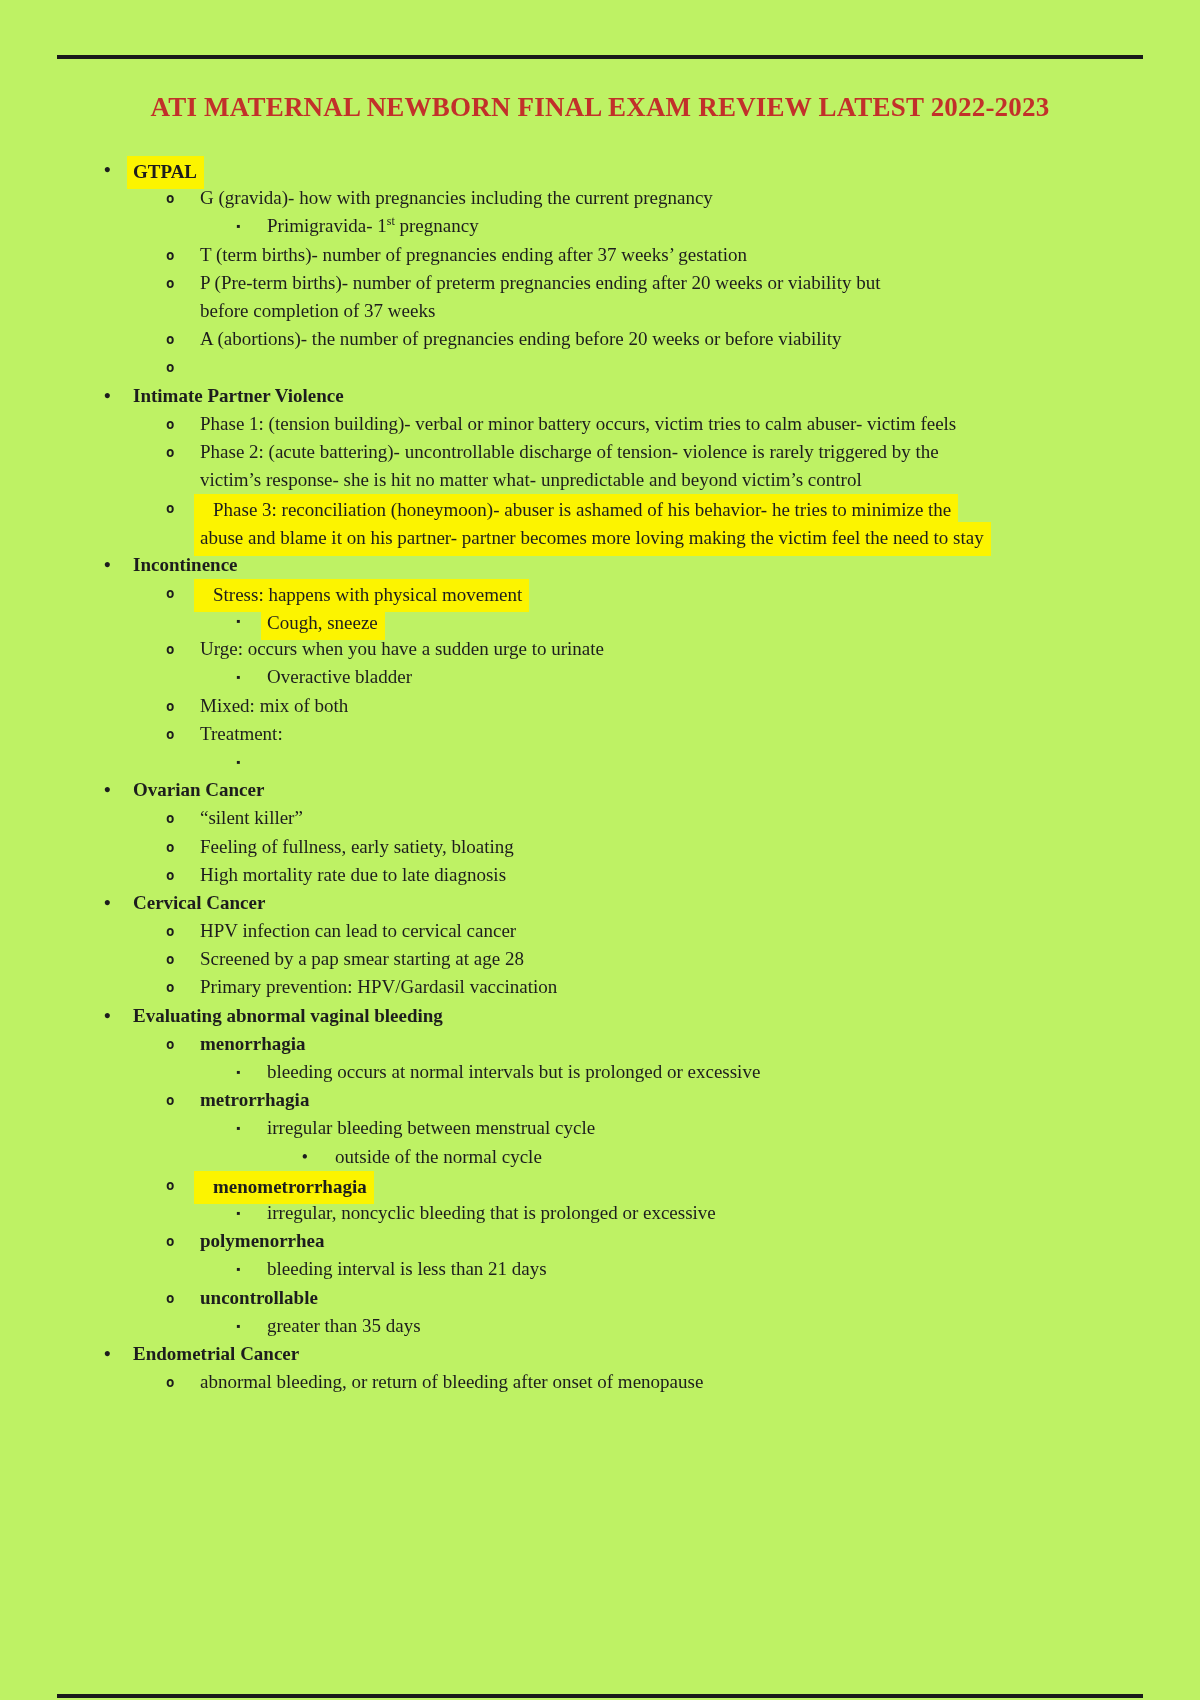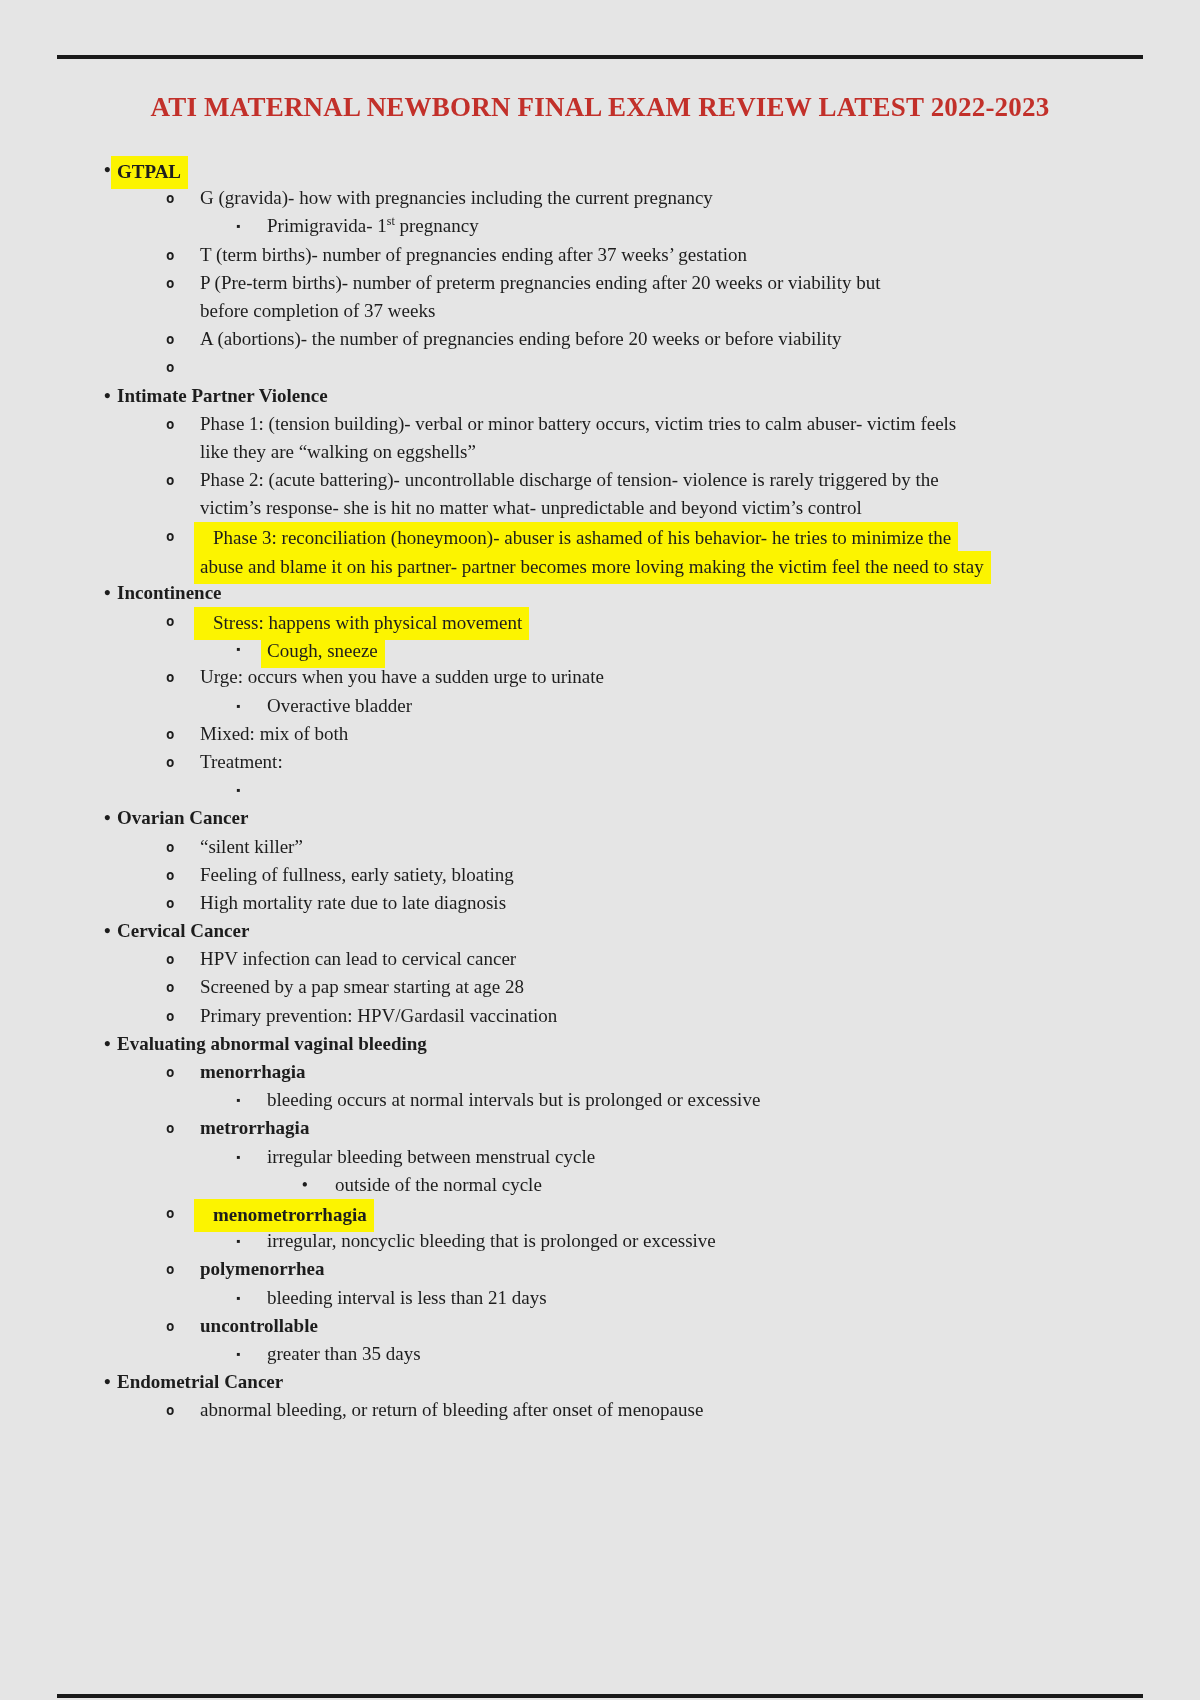--- a/index.html
+++ b/index.html
@@ -1,20 +1,20 @@
 <!DOCTYPE html>
 <html><head>
 <meta charset="utf-8">
 <style>
   html, body { margin: 0; padding: 0; background: #ffffff; }
   .page {
     position: relative;
     width: 1200px;
     height: 1700px;
-    background: #e5e5e5;
+    background: #bef264;
     font-family: "Liberation Serif", serif;
     overflow: hidden;
   }
   .rule {
     position: absolute;
     left: 57px;
     width: 1086px;
     height: 4px;
     background: #1a1a1a;
   }
@@ -44,21 +44,21 @@
     font-size: 19px;
     white-space: nowrap;
   }
   .row.bold .txt { font-weight: 700; }
   .bullet {
     position: absolute;
     font-weight: 700;
   }
   .txt { position: absolute; }
   .lv1 .bullet { left: 104px; font-size: 19px; }
-  .lv1 .txt    { left: 117px; }
+  .lv1 .txt    { left: 133px; }
   .lv2 .bullet { left: 166px; font-size: 14px; font-family: "DejaVu Sans Mono", monospace; }
   .lv2 .txt    { left: 200px; }
   .lv3 .bullet { left: 236px; font-size: 12px; }
   .lv3 .txt    { left: 267px; }
   .lv4 .bullet { left: 302px; font-size: 16px; }
   .lv4 .txt    { left: 335px; }
   .hl {
     padding: 2px 7px 3px 6px;
     margin-left: -6px;
   }
@@ -108,23 +108,20 @@
       </div>
       <div class="row lv1 bold">
         <span class="bullet">•</span>
         <span class="txt"><span>Intimate Partner Violence</span></span>
       </div>
       <div class="row lv2">
         <span class="bullet">o</span>
         <span class="txt"><span>Phase 1: (tension building)- verbal or minor battery occurs, victim tries to calm abuser- victim feels</span></span>
       </div>
       <div class="row lv2">
-        <span class="txt"><span>like they are “walking on eggshells”</span></span>
-      </div>
-      <div class="row lv2">
         <span class="bullet">o</span>
         <span class="txt"><span>Phase 2: (acute battering)- uncontrollable discharge of tension- violence is rarely triggered by the</span></span>
       </div>
       <div class="row lv2">
         <span class="txt"><span>victim’s response- she is hit no matter what- unpredictable and beyond victim’s control</span></span>
       </div>
       <div class="row lv2">
         <span class="bullet">o</span>
         <span class="txt hl lead" style="background: rgb(252, 244, 0);"><span>Phase 3: reconciliation (honeymoon)- abuser is ashamed of his behavior- he tries to minimize the</span></span>
       </div>

